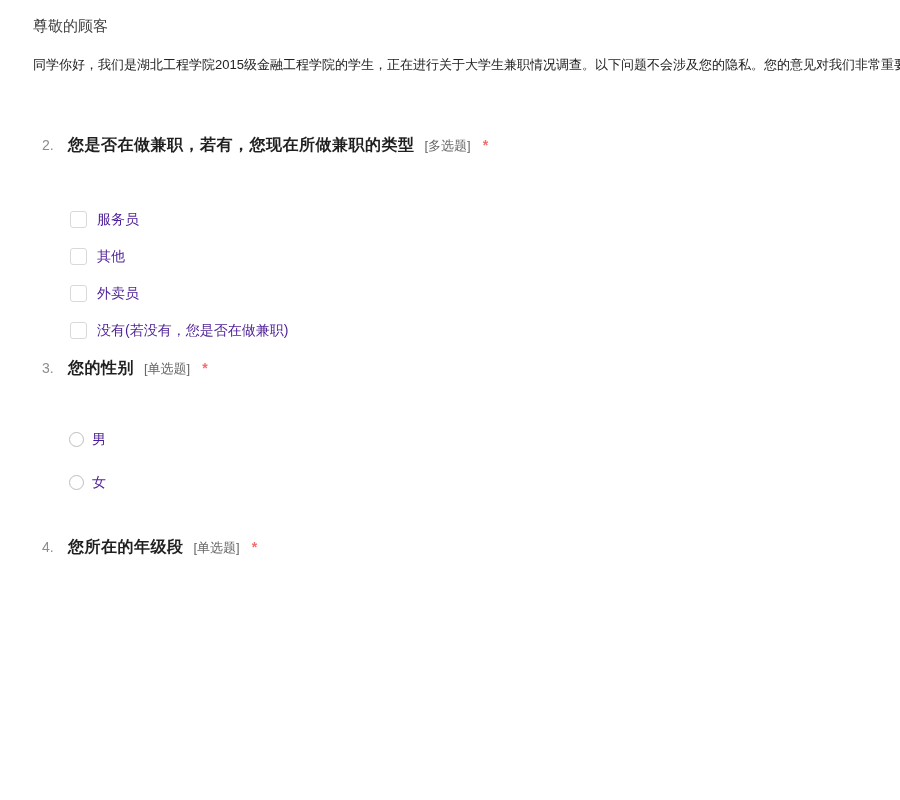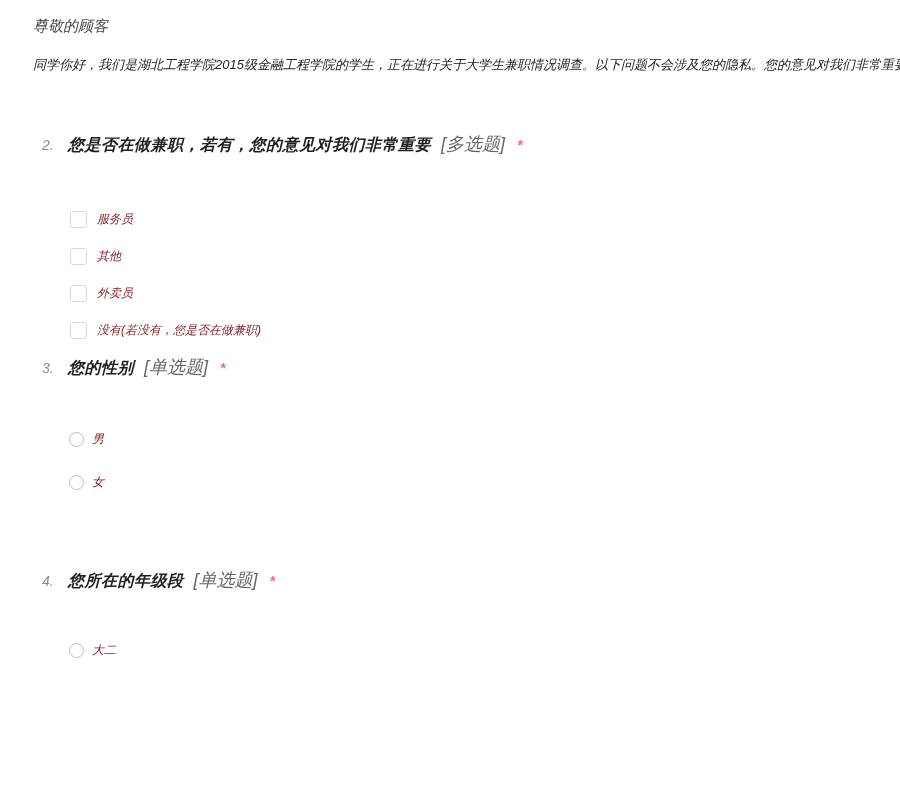--- a/index.html
+++ b/index.html
@@ -2,57 +2,57 @@
 <html><head>
 <meta charset="utf-8">
 <style>
   * { margin: 0; padding: 0; box-sizing: border-box; }
   html, body {
     width: 900px; height: 800px;
     background: #ffffff;
     font-family: "Liberation Sans", "DejaVu Sans", sans-serif;
     overflow: hidden;
   }
-  .page { width: 740px; height: 800px; background: #ffffff; font-style: italic; }
+  .page { width: 740px; height: 800px; background: #ffffff; }
 
   .greeting {
     padding-top: 18px;
     margin-left: 33px;
     font-size: 15px;
     line-height: 15px;
     color: #444444;
   }
   .intro {
     margin: 25px 4px 0 33px;
     font-size: 13px;
     line-height: 14px;
     color: #222222;
     white-space: nowrap;
   }
 
   .question { padding-left: 42px; }
   .q2 { margin-top: 64px; }
   .q3 { }
-  .q4 { margin-top: 82px; }
+  .q4 { margin-top: 48px; }
 
   .q-head { font-size: 16px; line-height: 17px; }
   .q-num {
     display: inline-block;
     width: 26px;
     font-size: 14px;
     color: #8c8c8c;
     vertical-align: baseline;
   }
   .q-title {
     font-weight: bold;
     color: #1f1f1f;
     letter-spacing: 0.5px;
   }
   .q-type {
-    font-size: 18px;
+    font-size: 13px;
     color: #666666;
     margin-left: 10px;
   }
   .q-req {
     font-size: 14px;
     color: #f56c6c;
     margin-left: 12px;
     font-weight: bold;
   }
 
@@ -81,37 +81,37 @@
     width: 15px; height: 15px;
     border: 1px solid #bdbdbd;
     border-radius: 50%;
     background: #ffffff;
     flex: 0 0 15px;
   }
   .checkbox-options .option-label { margin-left: 10px; }
   .radio-options-q3 .option-label,
   .radio-options-q4 .option-label { margin-left: 8px; }
   .option-label {
-    font-size: 12px;
+    font-size: 14px;
     line-height: 15px;
-    color: #7f1d1d;
+    color: #4c1d95;
   }
 </style>
 </head>
 <body>
 
 <div class="page">
 
   <div class="greeting">尊敬的顾客</div>
 
   <div class="intro">同学你好，我们是湖北工程学院2015级金融工程学院的学生，正在进行关于大学生兼职情况调查。以下问题不会涉及您的隐私。您的意见对我们非常重要。谢谢！</div>
 
   <section class="question q2">
     <div class="q-head">
-      <span class="q-num">2.</span><span class="q-title">您是否在做兼职，若有，您的意见对我们非常重要</span><span class="q-type">[多选题]</span><span class="q-req">*</span>
+      <span class="q-num">2.</span><span class="q-title">您是否在做兼职，若有，您现在所做兼职的类型</span><span class="q-type">[多选题]</span><span class="q-req">*</span>
     </div>
     <ul class="options checkbox-options">
       <li class="option">
         <span class="checkbox"></span>
         <span class="option-label">服务员</span>
       </li>
       <li class="option">
         <span class="checkbox"></span>
         <span class="option-label">其他</span>
       </li>
@@ -140,20 +140,16 @@
         <span class="option-label">女</span>
       </li>
     </ul>
   </section>
 
   <section class="question q4">
     <div class="q-head">
       <span class="q-num">4.</span><span class="q-title">您所在的年级段</span><span class="q-type">[单选题]</span><span class="q-req">*</span>
     </div>
     <ul class="options radio-options-q4">
-      <li class="option">
-        <span class="radio"></span>
-        <span class="option-label">大二</span>
-      </li>
     </ul>
   </section>
 
 </div>
 
 </body></html>

